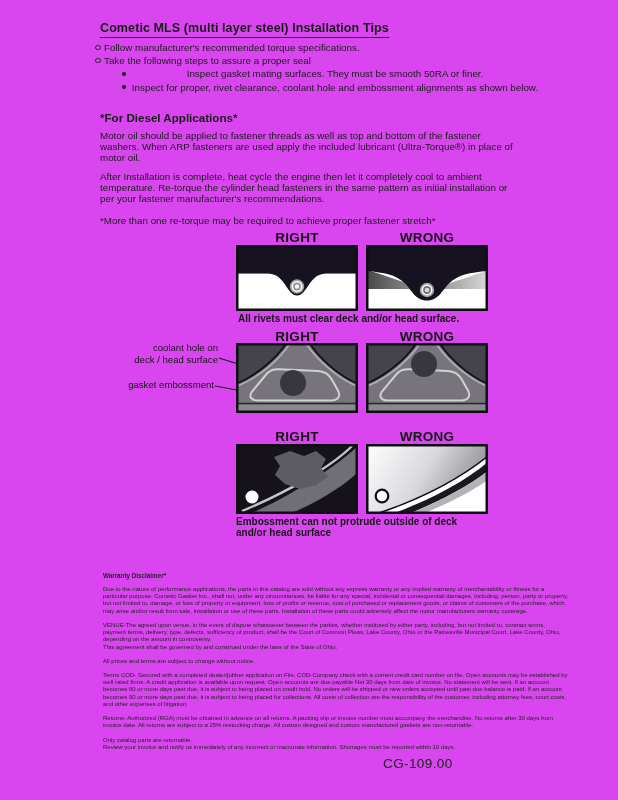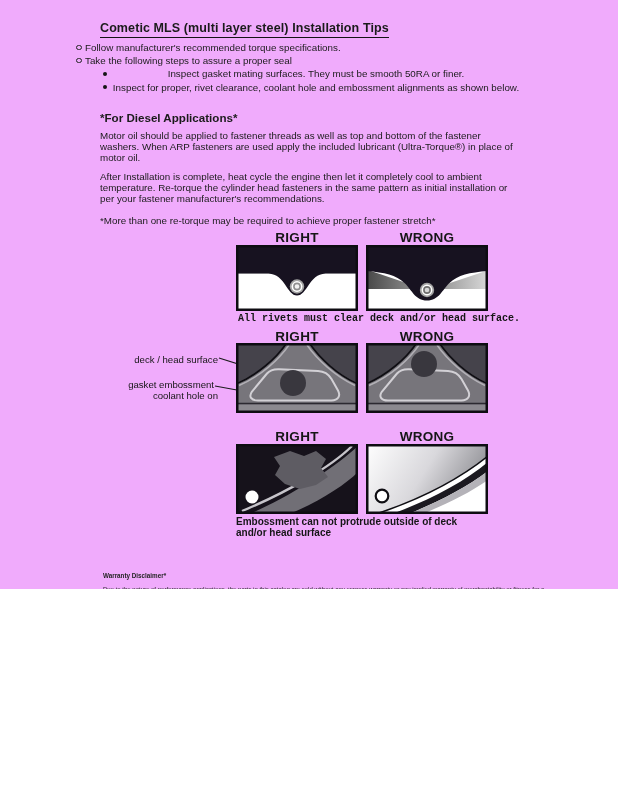--- a/index.html
+++ b/index.html
@@ -1,25 +1,25 @@
 <!DOCTYPE html>
 <html><head>
 <meta charset="utf-8">
 <style>
   html,body { margin:0; padding:0; background:#ffffff; }
   .page {
-    position:relative; width:618px; height:589px; background:#f0abfc;
+    position:relative; width:618px; height:800px; background:#d946ef;
     font-family:"Liberation Sans", sans-serif; color:#1b1b1b; overflow:hidden;
   }
   
   .title { position:absolute; left:100px; top:21px; font-size:12.5px; font-weight:bold; margin:0; letter-spacing:0.1px; }
   .title .u { border-bottom:1.6px solid #141414; padding-bottom:1.5px; }
 
   
-  .tips { position:absolute; left:76px; top:41px; width:445px; margin:0; padding:0; list-style:none;
+  .tips { position:absolute; left:95px; top:41px; width:445px; margin:0; padding:0; list-style:none;
           font-size:9.8px; line-height:13.2px; }
   .tips li { position:relative; padding-left:9px; margin:0; }
   .ob { position:absolute; left:0; top:3.6px; width:3.6px; height:3.6px; border:1px solid #242424; border-radius:50%; }
   .sub { margin:0; padding:0 0 0 18px; list-style:none; }
   .sub li { padding-left:8px;text-align:center; }
   .fb { position:absolute; left:0; top:4.6px; width:4px; height:4px; background:#151515; border-radius:50%; }
 
   
   .diesel { position:absolute; left:100px; top:112px; width:424px; font-size:9.8px; line-height:11px; }
   .diesel h2 { font-size:11.6px; margin:0 0 7px 0; }
@@ -31,25 +31,25 @@
   .fig1 { top:230px; height:100px; }
   .fig2 { top:329px; height:100px; }
   .fig3 { top:429px; height:105px; }
   .rw { position:absolute; top:0; width:122px; text-align:center; font-size:13.5px; font-weight:600; letter-spacing:0.3px; color:#161616; }
   .rw.r { left:236px; } .rw.w { left:366px; }
   .panel { position:absolute; width:122px; }
   .panel.p1 { left:236px; } .panel.p2 { left:366px; }
   .fig1 .panel { top:15px; } .fig2 .panel { top:14px; } .fig3 .panel { top:15px; }
   .panel svg { display:block; }
   .cap { position:absolute; margin:0; font-size:10px; font-weight:bold; line-height:11px; color:#161616; }
-  .fig1 .cap { left:238px; top:83px;font-family:Liberation Mono, monospace; }
+  .fig1 .cap { left:238px; top:83px; }
   .fig2 .cap { left:240px; top:87px; }
   .fig3 .cap { left:236px; top:87px; }
   .ann { position:absolute; text-align:right; font-size:9.6px; line-height:11px; color:#161616; }
-  .ann.c1 { left:60px; top:13px; width:158px;margin-top:48px; }
+  .ann.c1 { left:60px; top:13px; width:158px; }
   .ann.c2 { left:60px; top:24.5px; width:158px; }
   .ann.e  { left:60px; top:50px; width:154px; }
   .leads { position:absolute; left:0; top:0; pointer-events:none; }
 
   
   .warranty { position:absolute; left:103px; top:572px; width:466px; font-size:6px; line-height:7.3px; color:#242424; }
   .warranty h3 { font-size:6.3px; margin:0 0 6.5px 0; }
   .warranty p { margin:0 0 6.8px 0; }
   .warranty p.mb0 { margin-bottom:0; }
 

